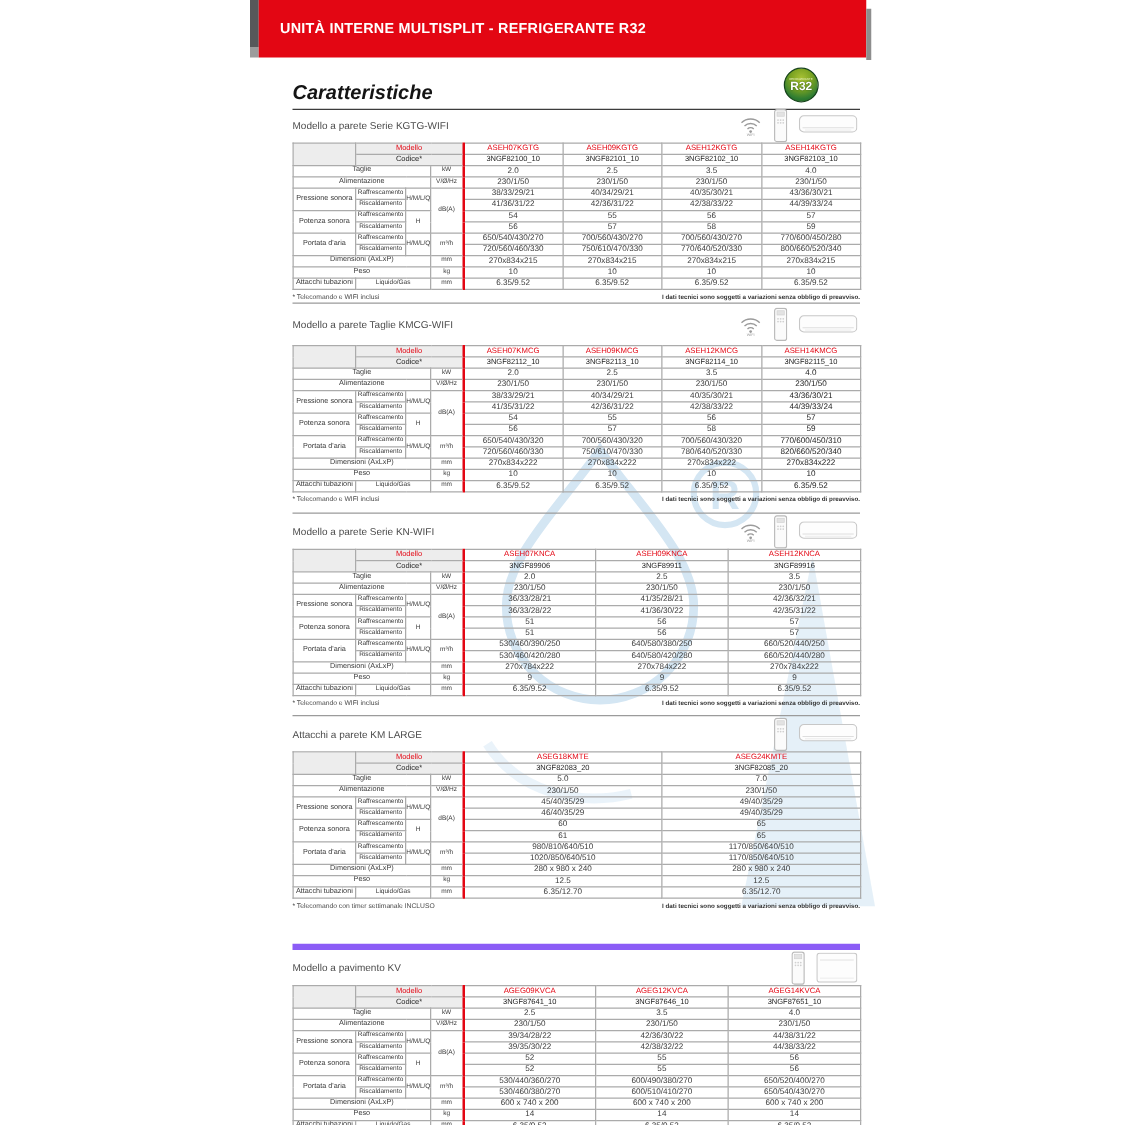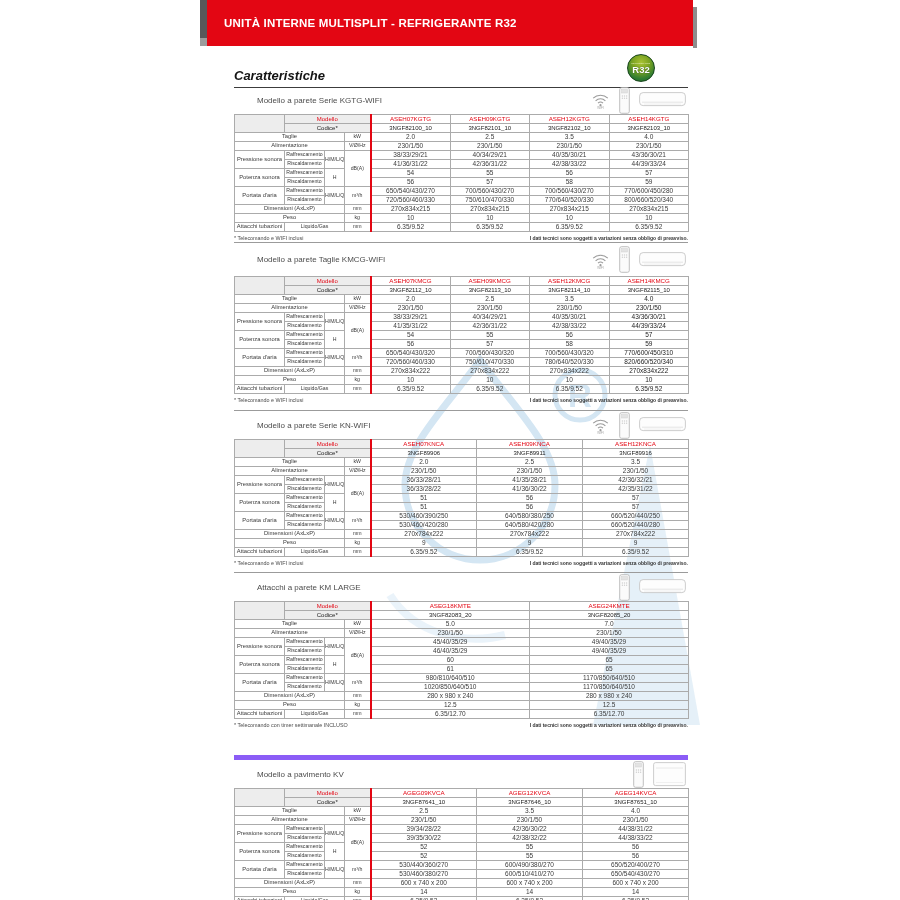--- a/index.html
+++ b/index.html
@@ -5,32 +5,32 @@
   html,body{margin:0;padding:0;background:#ffffff;}
   .page{position:relative;width:900px;height:900px;background:#fff;overflow:hidden;
         font-family:"Liberation Sans",sans-serif;color:#3a3a3a;}
   .top-strip{position:absolute;left:200px;top:0;width:7px;height:46px;
         background:linear-gradient(#57585a 0 38px,#9c9c9c 38px 46px);}
   .banner{position:absolute;left:207px;top:0;width:486px;height:46px;background:#e30613;
         display:flex;align-items:center;}
   .banner-title{margin-left:17px;color:#fff;font-weight:bold;font-size:11.5px;letter-spacing:.2px;}
   .banner-shadow{position:absolute;left:693px;top:7px;width:4px;height:41px;background:#8d8d8d;}
   .char-head{position:absolute;left:234px;top:66px;width:454px;border-bottom:1px solid #3c3c3c;padding-bottom:3px;}
-  .char-title{font-size:13px;font-weight:bold;font-style:italic;color:#141414;}
+  .char-title{font-size:16px;font-weight:bold;font-style:italic;color:#141414;}
   .r32-badge{position:absolute;left:627px;top:54px;width:26px;height:26px;border-radius:50%;
         background:radial-gradient(circle at 50% 30%,#a9c235 0%,#7ba321 38%,#2f7d32 72%,#1b5e20 100%);
         border:1px solid #17441b;display:flex;flex-direction:column;align-items:center;justify-content:center;
         color:#fff;z-index:3;overflow:hidden;}
   .r32-top{font-size:3px;line-height:3px;color:#e4eebc;transform:scale(.8);white-space:nowrap;}
   .r32-main{font-size:9.5px;line-height:9px;font-weight:bold;text-shadow:0 0 1px #133f16;}
   .watermark{position:absolute;left:330px;top:340px;z-index:1;}
   .sec{position:absolute;left:234px;width:454px;z-index:2;}
   .sec0{top:86px}.sec1{top:242px;border-top:1px solid #9b9b9b}.sec2{top:410px;border-top:1px solid #9b9b9b}
   .sec3{top:572px;border-top:1px solid #9b9b9b}.sec4{top:755px;border-top:5px solid #8b5cf6}
-  .sec-head{display:flex;justify-content:space-between;align-items:center;height:28px;margin-left:23px;}
+  .sec-head{display:flex;justify-content:space-between;align-items:center;height:28px;}
   .sec1 .sec-head{height:33px;}
   .sec-title{font-size:8px;color:#4c4c4c;}
   .icons{display:flex;align-items:center;gap:9px;padding-right:2px;}
   table.spec{border-collapse:collapse;table-layout:fixed;width:454px;font-size:6.5px;color:#3a3a3a;
         border-top:1px solid #6a6a6a;border-bottom:1px solid #6a6a6a;background:transparent;}
   table.spec th,table.spec td{border:1px solid #ababab;padding:0;text-align:center;overflow:hidden;
         white-space:nowrap;font-weight:normal;line-height:1;vertical-align:middle;height:8px;}
   table.spec thead tr{height:9px;}
   td.lab{text-align:left;padding-left:2px;font-size:5.8px;}
   td.sub{text-align:left;padding-left:2px;font-size:5.2px;}

